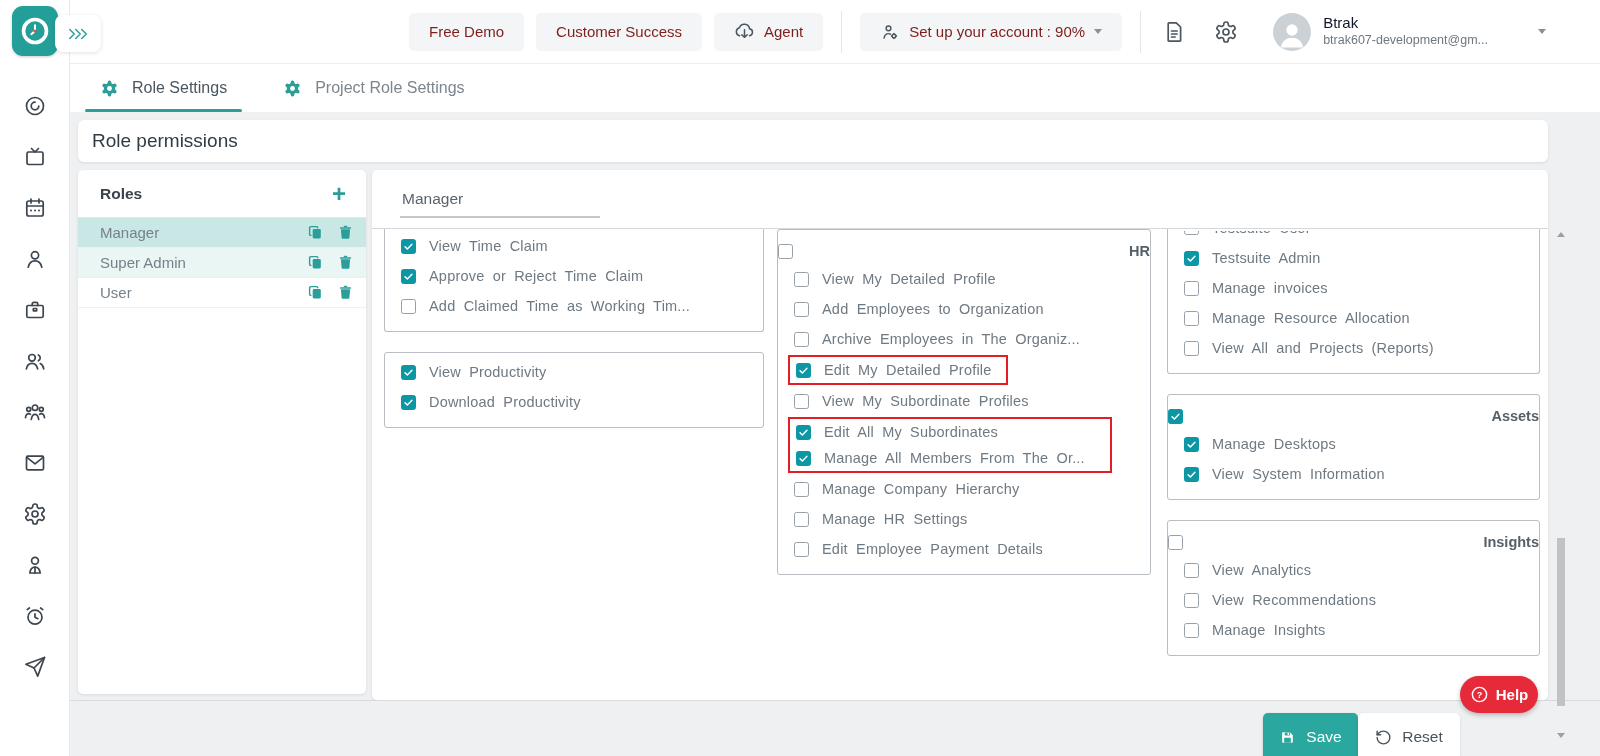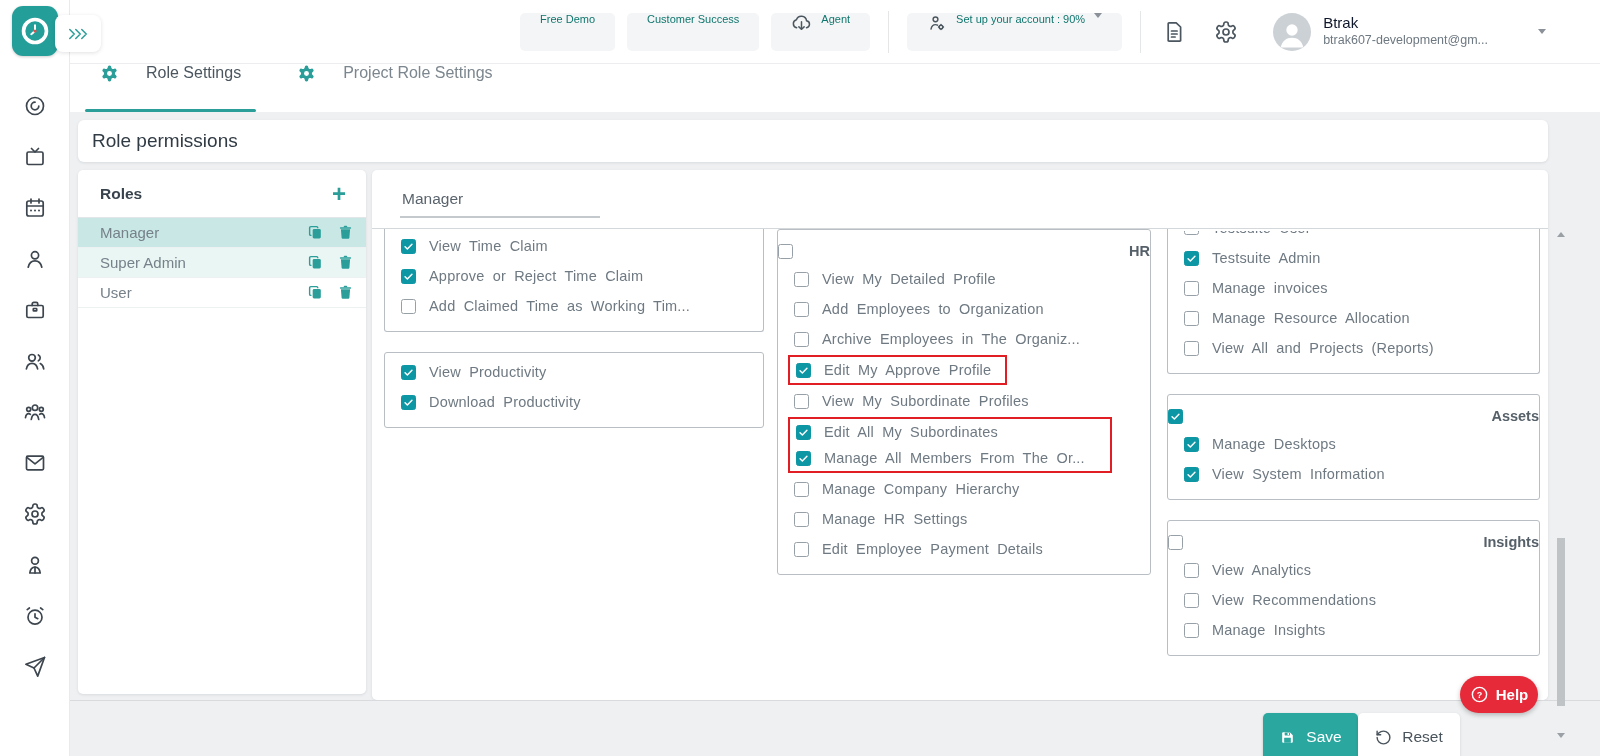--- a/index.html
+++ b/index.html
@@ -13,35 +13,35 @@
     display:flex;align-items:center;justify-content:center;box-shadow:0 1px 3px rgba(0,0,0,.2);}
   .expander{position:absolute;left:55px;top:15px;width:46px;height:37px;background:#fff;border-radius:8px;
     box-shadow:0 1px 4px rgba(0,0,0,.12);display:flex;align-items:center;justify-content:center;z-index:7;color:var(--accent,#2b9e99);}
   .side-icons{position:absolute;left:0;top:94px;width:70px;display:flex;flex-direction:column;align-items:center;gap:27px;}
   .side-ic{width:24px;height:24px;color:#3d464e;display:flex;align-items:center;justify-content:center;cursor:pointer;}
 
   
   .topbar{position:absolute;left:70px;top:0;width:1530px;height:64px;background:#fff;border-bottom:1px solid #ededef;
     display:flex;align-items:center;z-index:4;padding-right:54px;}
   .top-right{margin-left:auto;display:flex;align-items:center;gap:12px;}
-  .pill{background:#f4f5f6;border-radius:5px;height:38px;display:flex;align-items:flex-start;gap:9px;
-    padding:0 20px;font-size:11px;color:#0f766e;cursor:pointer;white-space:nowrap;}
+  .pill{background:#f4f5f6;border-radius:5px;height:38px;display:flex;align-items:center;gap:9px;
+    padding:0 20px;font-size:15px;color:#7f1d1d;cursor:pointer;white-space:nowrap;}
   .pill .ticon{color:#4b565f;display:flex;}
   .sep{width:1px;height:42px;background:#e4e6e8;margin:0 6px;}
   .icon-btn{width:30px;height:30px;display:flex;align-items:center;justify-content:center;color:#4b565f;cursor:pointer;}
   .avatar{width:38px;height:38px;border-radius:50%;background:#ccd1d6;overflow:hidden;display:flex;align-items:flex-end;justify-content:center;color:#fff;cursor:pointer;flex:none;}
   .userbox{display:flex;flex-direction:column;line-height:1.25;max-width:190px;}
   .uname{font-size:15px;color:#0f172a;}
   .uemail{font-size:12.5px;color:#6e7880;white-space:nowrap;}
   .caret{width:0;height:0;border-left:4.5px solid transparent;border-right:4.5px solid transparent;border-top:5.5px solid #8a9199;display:inline-block;}
 
   
   .tabbar{position:absolute;left:70px;top:64px;width:1530px;height:48px;background:#fff;display:flex;align-items:stretch;
     padding-left:30px;gap:56px;z-index:3;}
-  .tab{position:relative;display:flex;align-items:flex-start;gap:27px;font-size:16px;color:#7c868e;cursor:pointer;}
+  .tab{position:relative;display:flex;align-items:center;gap:13px;font-size:16px;color:#7c868e;cursor:pointer;}
   .tab.active{color:#4b565f;}
   .tab.active .underline{position:absolute;left:-15px;right:-15px;bottom:0;height:3px;background:var(--accent,#2b9e99);border-radius:2px;}
   .tab-gear{display:flex;}
 
   
   .title-card{left:78px;top:120px;width:1470px;height:42px;display:flex;align-items:center;padding-left:14px;}
   .title-card span{font-size:19px;color:#313b44;}
 
   
   .roles-card{left:78px;top:170px;width:288px;height:524px;border-radius:5px;overflow:hidden;}
@@ -460,21 +460,21 @@
             <span class="cb"></span>
             <span>Archive Employees in The Organiz...</span>
           </label>
           <div class="red-box">
             <label class="perm-row">
               <span class="cb on">
                 <svg width="11" height="11" viewBox="0 0 24 24">
                   <path d="M4.5 12.5l5 5L19.5 7" fill="none" stroke="#fff" stroke-width="3.2" stroke-linecap="round" stroke-linejoin="round"></path>
                 </svg>
               </span>
-              <span>Edit My Approve Profile</span>
+              <span>Edit My Detailed Profile</span>
             </label>
           </div>
           <label class="perm-row">
             <span class="cb"></span>
             <span>View My Subordinate Profiles</span>
           </label>
           <div class="red-box wide">
             <label class="perm-row">
               <span class="cb on">
                 <svg width="11" height="11" viewBox="0 0 24 24">

